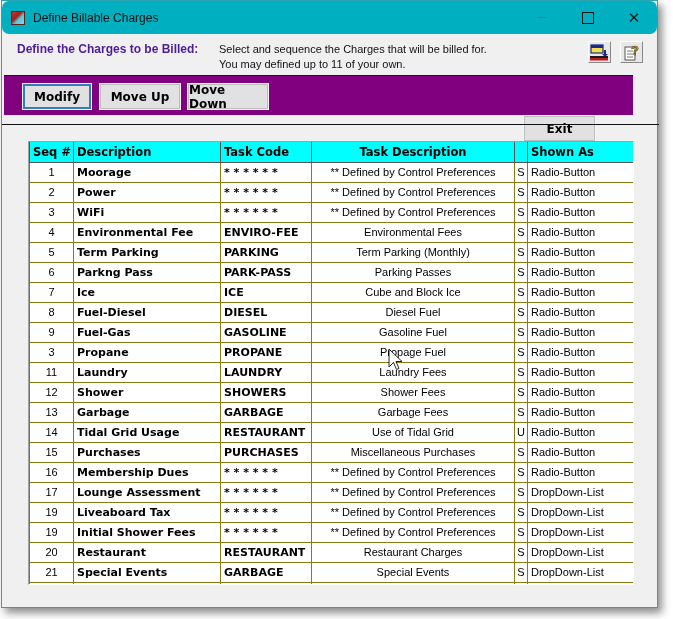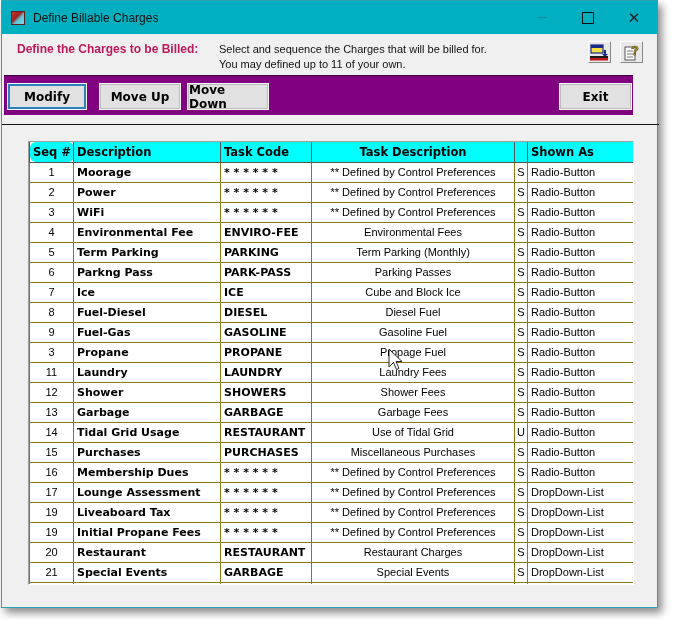--- a/index.html
+++ b/index.html
@@ -6,71 +6,71 @@
   html, body { width: 673px; height: 619px; background: #ffffff; overflow: hidden; }
   body { position: relative; font-family: "Liberation Sans", sans-serif; }
 
   .window {
     position: absolute; left: 1px; top: 0; width: 657px; height: 608px;
     background: #f0f0f0; border: 1px solid #2aa3b3;
     box-shadow: 4px 5px 8px rgba(0,0,0,0.45);
   }
   .titlebar {
     position: absolute; left: 0; top: 0; width: 655px; height: 33px;
-    background: #00b0c0; display: flex; align-items: center;
+    background: #00b0c0; display: flex; align-items: center; border-radius: 7px;
   }
   .app-icon {
     width: 14px; height: 14px; margin-left: 9px; margin-right: 8px;
     background: linear-gradient(135deg, #c0392b 0%, #a02020 40%, #5cc8d8 60%, #7fd8e6 100%);
     border: 1px solid #602020;
   }
   .title-text { font-size: 12px; color: #111; }
   .win-controls { position: absolute; right: 0; top: 0; height: 33px; display: flex; }
   .win-btn { width: 46px; height: 33px; display: flex; align-items: center; justify-content: center; color: #222; font-size: 15px; }
   .win-btn.min::before { content: ""; width: 10px; height: 1px; background: #1a8a96; display: block; }
   .win-btn.max::before { content: ""; width: 10px; height: 10px; border: 1px solid #111; display: block; }
 
   .infobar { position: absolute; left: 0; top: 34px; width: 655px; height: 38px; }
-  .info-label { position: absolute; left: 15px; top: 7px; font-weight: bold; font-size: 12px; color: #be185d; }
+  .info-label { position: absolute; left: 15px; top: 7px; font-weight: bold; font-size: 12px; color: #4c1d95; }
   .info-desc { position: absolute; left: 217px; top: 7px; font-size: 11px; color: #111; line-height: 15px; }
   .tool-icon {
     position: absolute; top: 6px; width: 23px; height: 22px;
     background: #e8e8e8; border: 1px solid #fff; border-right-color: #888; border-bottom-color: #888;
     display: flex; align-items: center; justify-content: center;
   }
   .tool-icon.print { left: 586px; }
   .tool-icon.help { left: 618px; }
 
   .toolbar {
     position: absolute; left: 2px; top: 74px; width: 629px; height: 40px;
     background: #800080; border-top: 1px solid #3a003a;
   }
   .btn {
     position: absolute; top: 8px; height: 25px;
     background: #e1e1e1; border: 1px solid #bcbcbc; outline: 1px solid #f5f5f5;
     font-family: "DejaVu Sans", sans-serif; font-weight: bold; font-size: 12px; color: #000;
     display: flex; align-items: center; justify-content: center; cursor: default;
   }
   .btn.default { border: 2px solid #2e7fbe; }
-  .btn-modify { left: 4px; width: 78px; }
+  .btn-modify { left: 19px; width: 68px; }
   .btn-moveup { left: 96px; width: 80px; }
   .btn-movedown { left: 184px; width: 80px; }
-  .btn-exit { left: 556px; width: 71px; }
+  .btn-exit { left: 520px; width: 71px; margin-top: 32px; }
 
   .sep { position: absolute; left: 0; top: 123px; width: 657px; height: 1px; background: #111; }
 
   .grid-wrap {
     position: absolute; left: 26px; top: 140px; width: 606px; height: 444px;
     background: #ffffff; border: 1px solid #a0a0a0; border-right-color: #ffffff; border-bottom-color: #ffffff;
     overflow: hidden;
   }
   table { border-collapse: collapse; table-layout: fixed; width: 605px; }
   th, td { height: 20px; border: 1px solid #8a7a10; padding: 0 3px; white-space: nowrap; overflow: hidden; }
   th { background: #00ffff; font-family: "DejaVu Sans", sans-serif; font-size: 11.5px; font-weight: bold; color: #000; text-align: left; border-color: #555; border-top: none; }
-  th.c-seq { text-align: center; border-radius: 6px; }
+  th.c-seq { text-align: center; }
   th.c-tdesc { text-align: center; }
   td { font-size: 11px; color: #000; background: #fff; }
   td.c-seq { text-align: center; }
   td.c-desc, td.c-code { font-family: "DejaVu Sans", sans-serif; font-weight: bold; font-size: 11px; }
   td.c-tdesc { text-align: center; }
   td.c-s { text-align: center; padding: 0; }
   col.c-seq { width: 44px; }
   col.c-desc { width: 147px; }
   col.c-code { width: 91px; }
   col.c-tdesc { width: 203px; }
@@ -290,21 +290,21 @@
           <tr>
             <td class="c-seq">19</td>
             <td class="c-desc">Liveaboard Tax</td>
             <td class="c-code">* * * * * *</td>
             <td class="c-tdesc">** Defined by Control Preferences</td>
             <td class="c-s">S</td>
             <td class="c-shown">DropDown-List</td>
           </tr>
           <tr>
             <td class="c-seq">19</td>
-            <td class="c-desc">Initial Propane Fees</td>
+            <td class="c-desc">Initial Shower Fees</td>
             <td class="c-code">* * * * * *</td>
             <td class="c-tdesc">** Defined by Control Preferences</td>
             <td class="c-s">S</td>
             <td class="c-shown">DropDown-List</td>
           </tr>
           <tr>
             <td class="c-seq">20</td>
             <td class="c-desc">Restaurant</td>
             <td class="c-code">RESTAURANT</td>
             <td class="c-tdesc">Restaurant Charges</td>

